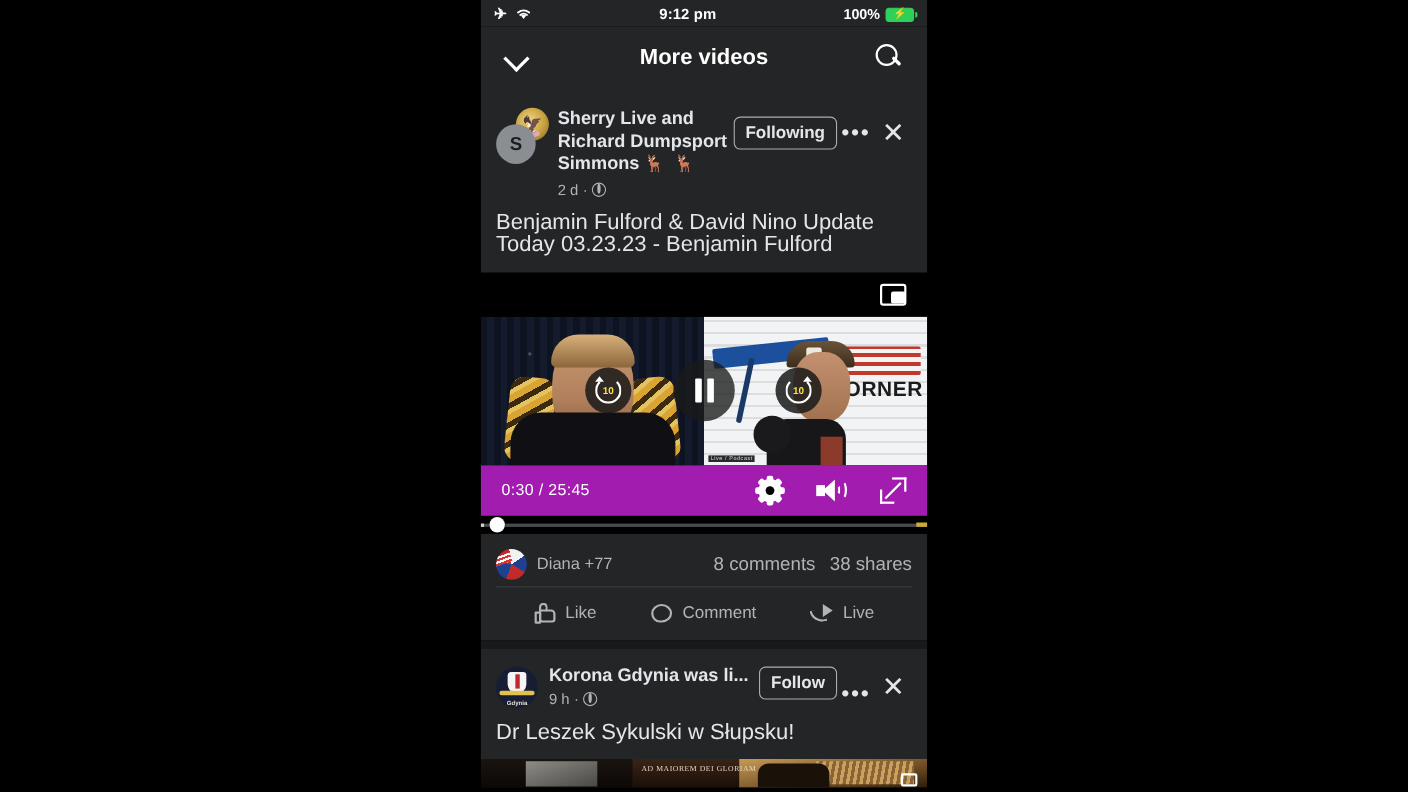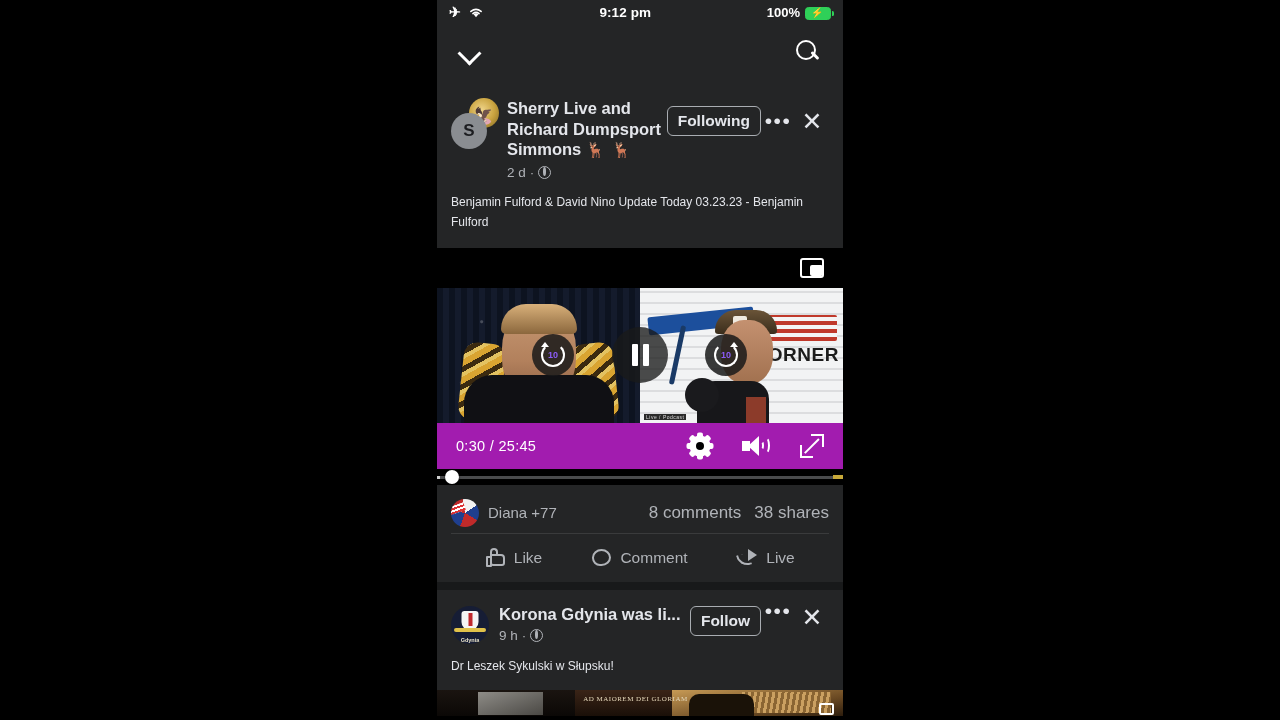--- a/index.html
+++ b/index.html
@@ -96,21 +96,21 @@
 
   .ph-actions { display:flex; align-items:center; gap:0; padding-top:10px; flex:none; }
   .follow-btn {
     border:1.4px solid #a9adb2; border-radius:6px; color:#e4e6eb;
     font-size:15.5px; font-weight:bold; padding:5px 10px; background:transparent;
     white-space:nowrap;
   }
   .dots { width:34px; text-align:center; color:#e4e6eb; font-size:21px; letter-spacing:1.5px; line-height:10px;}
   .close-x { width:34px; text-align:center; color:#e4e6eb; font-size:25px; font-weight:300; line-height:22px;}
 
-  .post-body { color:#e4e6eb; font-size:12px; line-height:20px; padding:8px 14px 16px 14px; }
+  .post-body { color:#e4e6eb; font-size:20px; line-height:20px; padding:8px 14px 16px 14px; }
 
   
   .video-block { position:relative; background:#000; }
   .video-topbar { height:40px; position:relative; background:#000; }
   .pip {
     position:absolute; right:19px; top:10px; width:24px; height:20px;
   }
   .pip .outer { position:absolute; inset:0; border:2.4px solid #fff; border-radius:3px; }
   .pip .inner { position:absolute; right:1.5px; bottom:1.5px; width:13px; height:11px;
     background:#fff; border-radius:2px; box-shadow:-2px -2px 0 0 #000;}
@@ -170,21 +170,21 @@
     background:#1a1a1d;}
   .vr-micarm { position:absolute; left:17%; top:28%; width:5px; height:60px; background:#1a3a66;
     transform:rotate(12deg); border-radius:3px;}
   .vr-cup { position:absolute; left:52%; bottom:0; width:20px; height:26px; background:#8c3b2a;}
   .vr-watermark { position:absolute; left:2%; bottom:3px; font-size:5px; color:#ddd;
     background:#2a2a2a; padding:0 2px; letter-spacing:.5px;}
 
   
   .vbtn { position:absolute; top:50%; transform:translateY(-50%);
           border-radius:50%; background:rgba(26,26,26,.86);
-          display:flex; align-items:center; justify-content:center; color:#8b5cf6; }
+          display:flex; align-items:center; justify-content:center; color:#fde047; }
   .vbtn.small { width:42px; height:42px; }
   .vbtn.big { width:56px; height:56px; background:rgba(26,26,26,.78); }
   .vbtn.rew { left:95px; }
   .vbtn.play { left:50%; margin-left:-28px; }
   .vbtn.fwd { left:268px; }
   .seek-ring { position:relative; width:24px; height:24px; }
   .seek-ring .ring {
     position:absolute; inset:0; border:2px solid #fff; border-radius:50%;
     border-top-color:transparent;
   }
@@ -276,21 +276,21 @@
     width:17px; height:19px; background:#f5f5f5; border-radius:3px 3px 8px 8px; }
   .av-korona .shield:after{ content:""; position:absolute; left:50%; top:2px; transform:translateX(-50%);
     width:4px; height:13px; background:#c0282d;}
   .av-korona .band { position:absolute; left:3px; bottom:12px; right:3px; height:4px;
     background:#e0c14a; border-radius:2px;}
   .av-korona .lbl { position:absolute; left:0; right:0; bottom:1px; text-align:center;
     font-size:5.5px; color:#e9e3c8; font-weight:bold; line-height:6px;}
   .post2-head { display:flex; align-items:flex-start; padding:14px 14px 2px 14px; }
   .p2-name { color:#e4e6eb; font-size:16.5px; font-weight:bold; line-height:20px;
     white-space:nowrap; overflow:hidden; text-overflow:ellipsis; max-width:182px;}
-  .p2-actions { display:flex; align-items:flex-start; padding-top:2px; margin-left:auto; }
+  .p2-actions { display:flex; align-items:flex-end; padding-top:2px; margin-left:auto; }
 
   .thumb2 { height:26px; position:relative; overflow:hidden; background:#120d08; }
   .t2-a { position:absolute; left:0; top:0; width:34%; height:100%;
     background:linear-gradient(180deg,#1a1410,#0b0806);}
   .t2-slab { position:absolute; left:10%; top:8%; width:16%; height:90%;
     background:linear-gradient(160deg,#8e8c87,#4a4844);}
   .t2-b { position:absolute; left:34%; top:0; width:24%; height:100%;
     background:linear-gradient(180deg,#3a2417,#1a0f08);}
   .t2-txt { position:absolute; left:36%; top:22%; font-size:7px; color:#e6d9bb;
     font-family:"Liberation Serif", serif; letter-spacing:.5px; line-height:8px;}
@@ -322,20 +322,21 @@
       <div class="sb-right">
         <span>100%</span>
         <span class="batt">
             <span class="bolt">⚡</span>
           </span>
       </div>
     </div>
 
     <div class="navbar">
       <div class="chev"></div>
+      <div class="nav-title">More videos</div>
       <div class="search-ic"></div>
     </div>
 
     <div class="card">
       <div class="post-head">
         <div class="avatar-wrap">
           <div class="av-badge">
             <span class="pinkb"></span>
               <span class="eag">🦅</span>
           </div>

